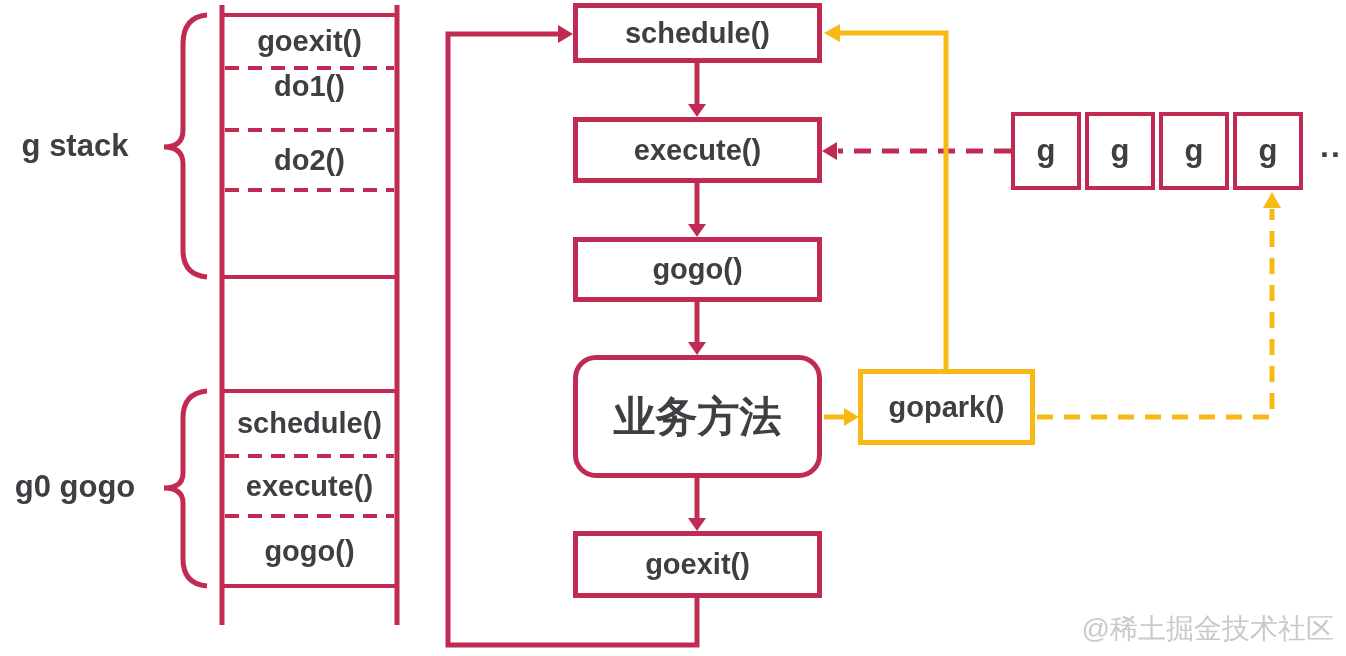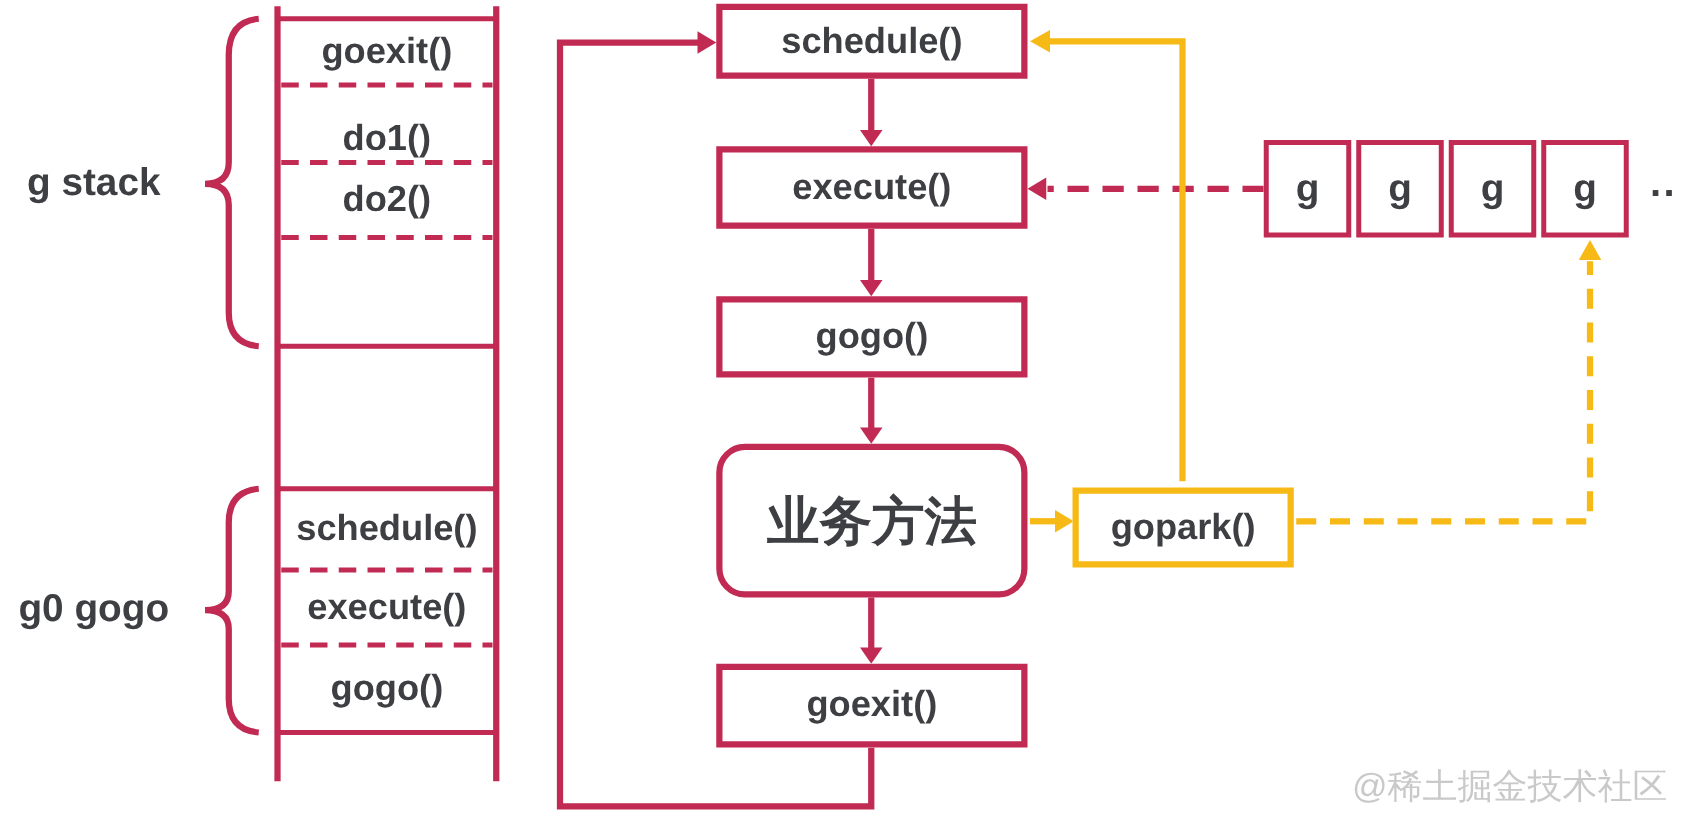--- a/index.html
+++ b/index.html
@@ -132,35 +132,35 @@
       <polygon class="fill-y" points="840,24 840,42 824,33"></polygon>
     </g>
 
     <g>
       <polyline class="ln-y" stroke-width="5" stroke-dasharray="16 11" points="1037,417 1272,417 1272,209"></polyline>
       <polygon class="fill-y" points="1263,208 1281,208 1272,192"></polygon>
     </g>
   </svg>
 
   <div class="stack-cell" style="top:15px;height:53px;">goexit()</div>
-  <div class="stack-cell" style="top:80px;height:62px;">do1()</div>
+  <div class="stack-cell" style="top:55px;height:62px;">do1()</div>
   <div class="stack-cell" style="top:130px;height:60px;">do2()</div>
   <div class="stack-cell" style="top:391px;height:65px;">schedule()</div>
   <div class="stack-cell" style="top:456px;height:60px;">execute()</div>
   <div class="stack-cell" style="top:516px;height:70px;">gogo()</div>
 
   <div class="side-label" style="top:128px;">g stack</div>
   <div class="side-label" style="top:469px;">g0 gogo</div>
 
   <div class="node" style="left:573px;top:3px;width:249px;height:60px;">schedule()</div>
   <div class="node" style="left:573px;top:117px;width:249px;height:66px;">execute()</div>
   <div class="node" style="left:573px;top:237px;width:249px;height:65px;">gogo()</div>
   <div class="node" style="left:573px;top:355px;width:249px;height:123px;font-size:42px;border-radius:23px;">业务方法</div>
   <div class="node" style="left:573px;top:531px;width:249px;height:67px;">goexit()</div>
-  <div class="node gold" style="left:858px;top:390px;width:177px;height:64px;">gopark()</div>
+  <div class="node gold" style="left:858px;top:369px;width:177px;height:76px;">gopark()</div>
 
   <div class="q-cells">
     <div class="q-cell">g</div>
     <div class="q-cell">g</div>
     <div class="q-cell">g</div>
     <div class="q-cell">g</div>
   </div>
   <div class="q-ellipsis">..</div>
 
   <div class="watermark">@稀土掘金技术社区</div>

